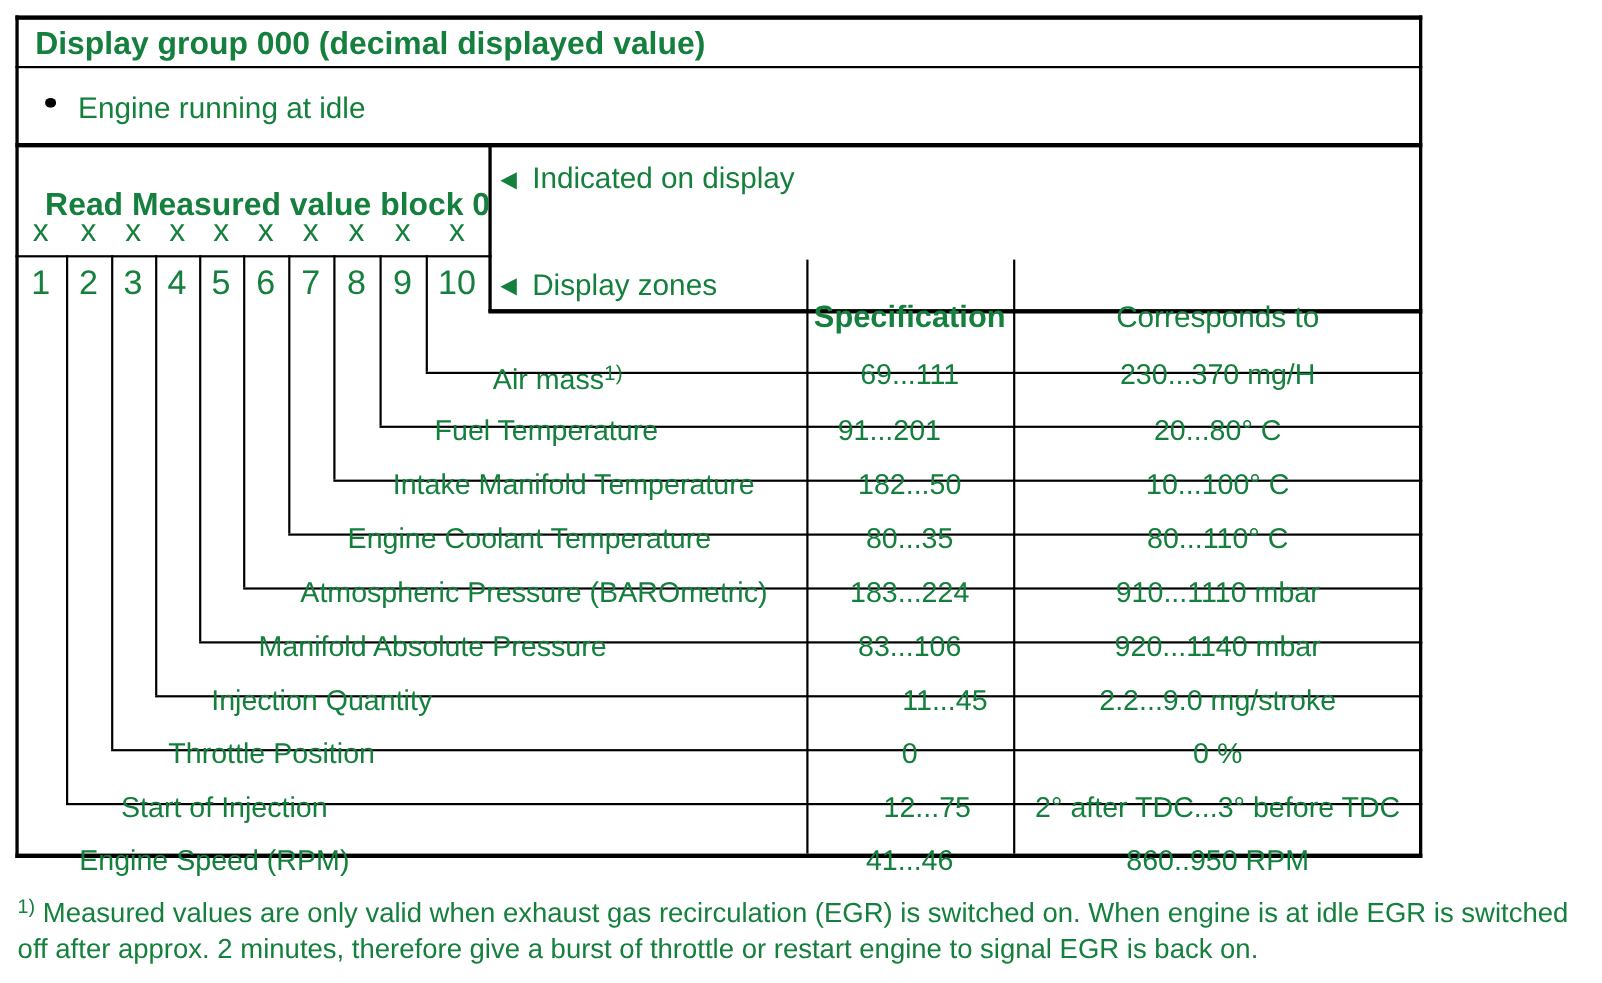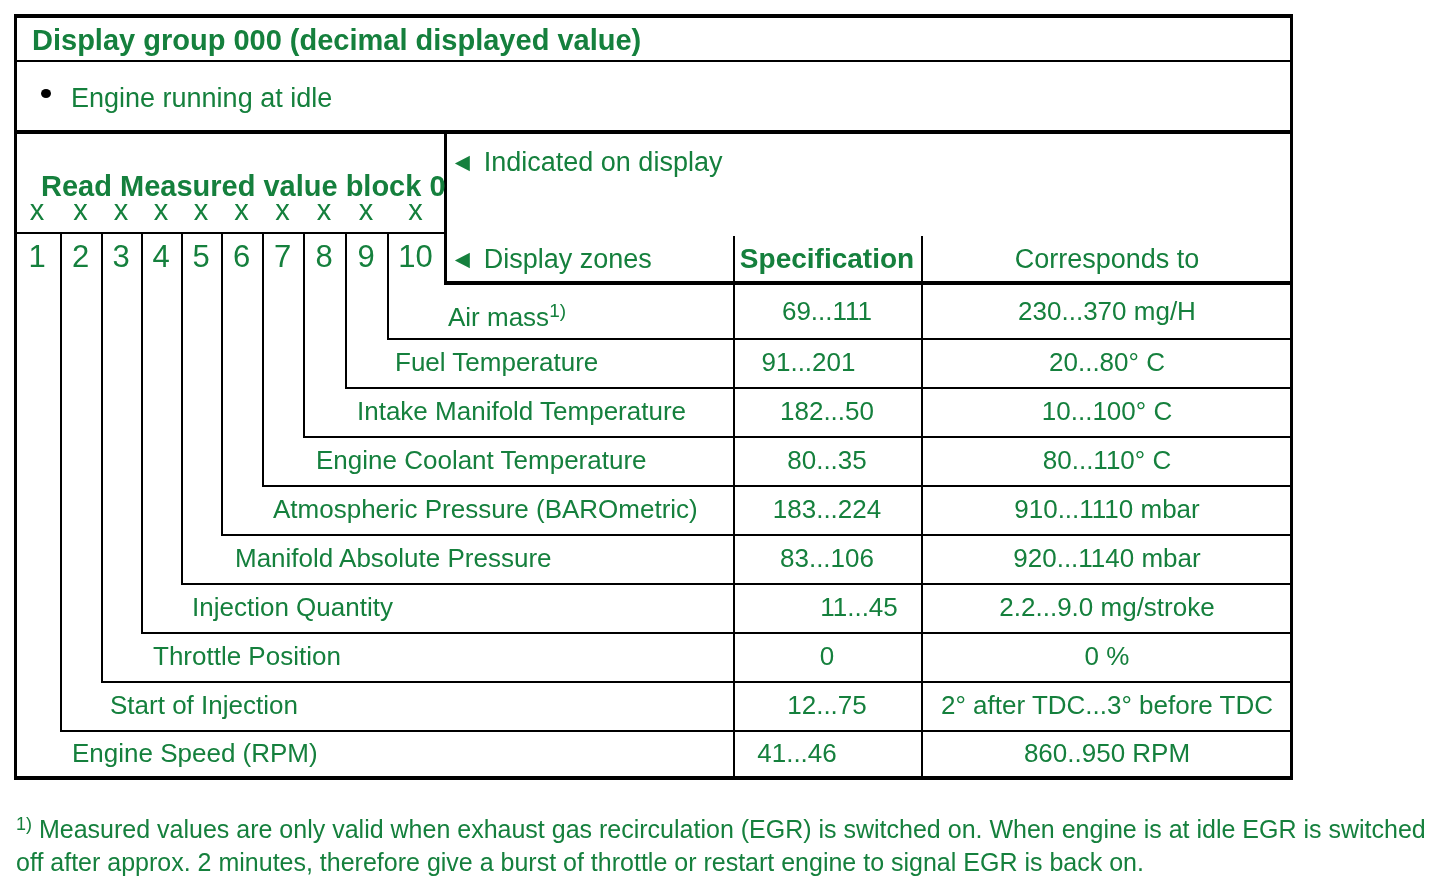--- a/index.html
+++ b/index.html
@@ -7,21 +7,21 @@
     position:relative;width:1456px;height:894px;background:#ffffff;
     font-family:"Liberation Sans", sans-serif;color:#15803d;overflow:hidden;
   }
   .hl,.vl{position:absolute;background:#000;}
   .hl{height:2px;}
   .vl{width:2px;}
   .hl.thick{height:4px;}
   .vl.thick{width:3px;}
   .txt{position:absolute;white-space:nowrap;}
   .b{font-weight:bold;}
-  .cell{position:absolute;white-space:nowrap;font-size:26px;}
+  .cell{position:absolute;white-space:nowrap;font-size:26px;margin-top:29px;}
   .ctr{text-align:center;}
   .dot{position:absolute;width:10px;height:9px;background:#000;border-radius:50%;}
   .arrowrow{position:absolute;white-space:nowrap;font-size:27px;}
   .arrowrow .tri{display:inline-block;font-size:25px;margin-right:9px;transform:scaleY(1.05);}
   sup.fn{font-size:19px;vertical-align:9px;}
   .footnote{position:absolute;font-size:25px;line-height:33px;white-space:normal;}
   .footnote sup{font-size:18px;vertical-align:8px;}
 </style>
 </head>
 <body>
@@ -129,25 +129,25 @@
 
   <div class="cell" style="left:192px;top:583px;line-height:49px;">Injection Quantity</div>
   <div class="cell ctr" style="left:733px;top:583px;width:188px;line-height:49px;padding-left:32px;">11...45</div>
   <div class="cell ctr" style="left:921px;top:583px;width:372px;line-height:49px;">2.2...9.0 mg/stroke</div>
 
   <div class="cell" style="left:153px;top:632px;line-height:49px;">Throttle Position</div>
   <div class="cell ctr" style="left:733px;top:632px;width:188px;line-height:49px;">0</div>
   <div class="cell ctr" style="left:921px;top:632px;width:372px;line-height:49px;">0 %</div>
 
   <div class="cell" style="left:110px;top:681px;line-height:49px;">Start of Injection</div>
-  <div class="cell ctr" style="left:733px;top:681px;width:188px;line-height:49px;">12...75</div>
+  <div class="cell ctr" style="left:733px;top:681px;width:188px;line-height:49px;padding-left:16px;">12...75</div>
   <div class="cell ctr" style="left:921px;top:681px;width:372px;line-height:49px;">2° after TDC...3° before TDC</div>
 
   <div class="cell" style="left:72px;top:730px;line-height:46px;">Engine Speed (RPM)</div>
-  <div class="cell ctr" style="left:723px;top:730px;width:148px;line-height:46px;">41...46</div>
+  <div class="cell ctr" style="left:753px;top:730px;width:148px;line-height:46px;">41...46</div>
   <div class="cell ctr" style="left:921px;top:730px;width:372px;line-height:46px;border-radius:23px;">860..950 RPM</div>
 
   <div class="footnote" style="left:16px;top:808px;width:1432px;">
     <sup>1)</sup>
     <span>Measured values are only valid when exhaust gas recirculation (EGR) is switched on. When engine is at idle EGR is switched off after approx. 2 minutes, therefore give a burst of throttle or restart engine to signal EGR is back on.</span>
   </div>
 
 </div>
 
 </body></html>

